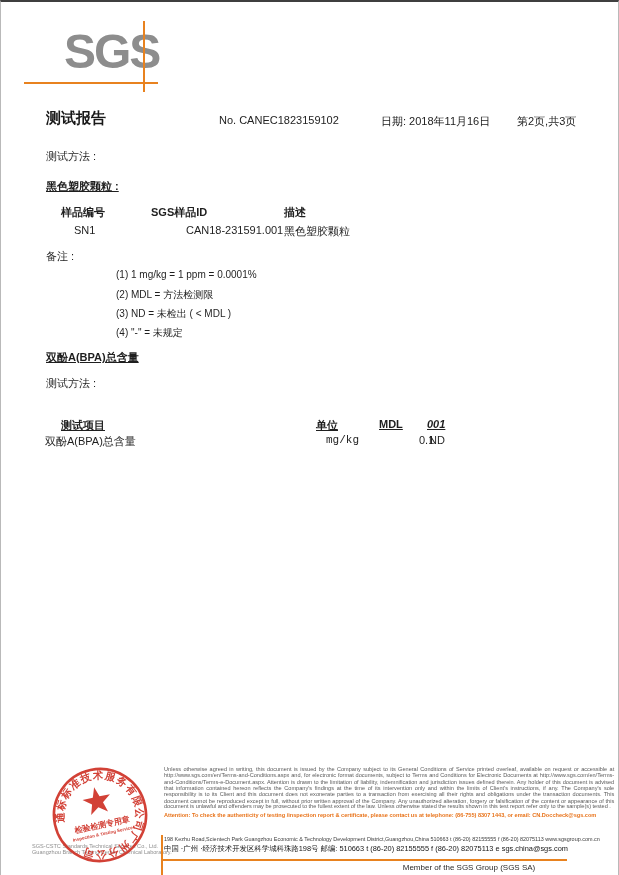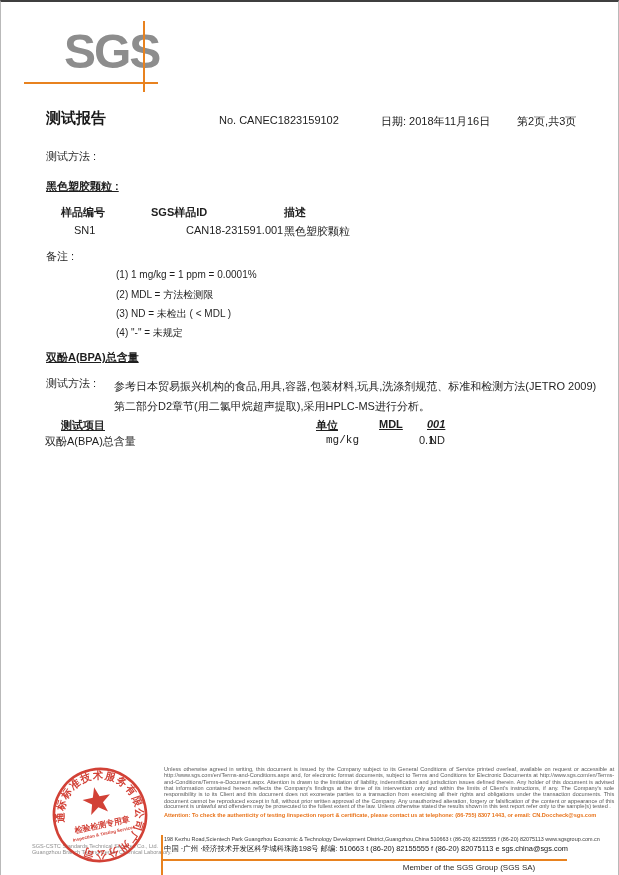--- a/index.html
+++ b/index.html
@@ -60,21 +60,20 @@
   <div class="abs cn" style="left:283px;top:222px;">黑色塑胶颗粒</div>
 
   <div class="abs cn" style="left:45px;top:247px;text-align:center;">备注 :</div>
   <div class="abs note-line" style="top:267px;">(1) 1 mg/kg = 1 ppm = 0.0001%</div>
   <div class="abs note-line" style="top:286px;">(2) MDL = 方法检测限</div>
   <div class="abs note-line" style="top:305px;">(3) ND = 未检出 ( &lt; MDL )</div>
   <div class="abs note-line" style="top:324px;">(4) "-" = 未规定</div>
 
   <div class="abs cn b u" style="left:45px;top:348px;">双酚A(BPA)总含量</div>
   <div class="abs cn" style="left:45px;top:374px;">测试方法 :</div>
-  <div class="abs method-text">参考日本贸易振兴机构的食品,用具,容器,包装材料,玩具,洗涤剂规范、标准和检测方法(JETRO 2009)第二部分D2章节(用二氯甲烷超声提取),采用HPLC-MS进行分析。</div>
 
   <div class="abs cn b u" style="left:60px;top:416px;">测试项目</div>
   <div class="abs cn b u" style="left:315px;top:416px;">单位</div>
   <div class="abs cn b u" style="left:378px;top:416px;">MDL</div>
   <div class="abs cn b u i" style="left:426px;top:416px;">001</div>
   <div class="abs cn" style="left:44px;top:432px;">双酚A(BPA)总含量</div>
   <div class="abs cn" style="left:325px;top:432px;font-family:Liberation Mono, monospace;">mg/kg</div>
   <div class="abs cn" style="left:381px;top:432px;padding-left:37px;">0.1</div>
   <div class="abs cn" style="left:428px;top:432px;">ND</div>
 

